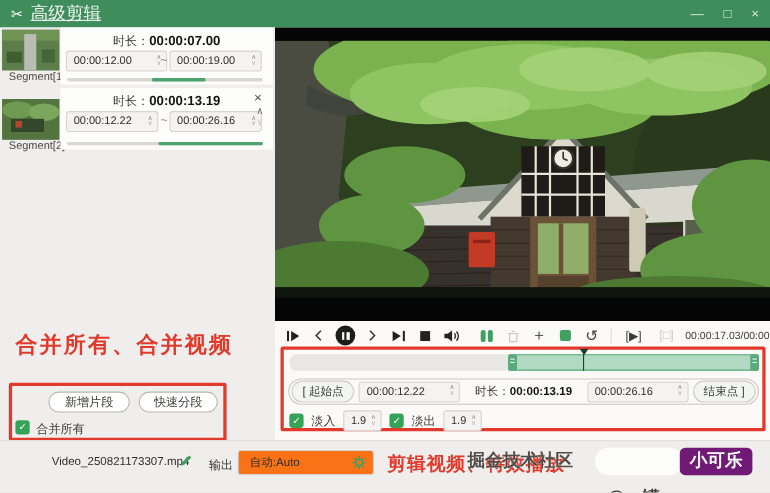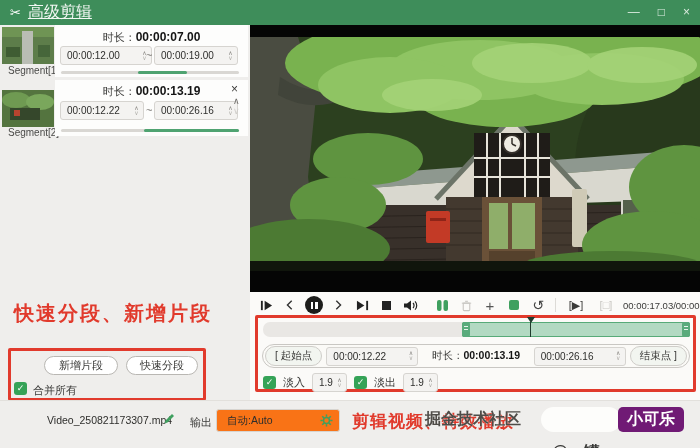--- a/index.html
+++ b/index.html
@@ -185,21 +185,21 @@
           </span>
       </div>
       <div class="seg-close" style="left:176px; top:3px;">×</div>
       <div class="seg-move" style="left:178px; top:17px;">∧</div>
       <div class="seg-move dis" style="left:178px; top:27px;">∨</div>
       <div class="segbar" style="top:49px;">
         <span class="fill" style="left: 46.5%; width: 53.5%;"></span>
       </div>
     </div>
 
-    <div class="red-title" style="left:14px; top:275px; font-size:20px;">快速分段、新增片段</div>
+    <div class="red-title" style="left:14px; top:275px; font-size:20px;">合并所有、合并视频</div>
 
     <div class="red-box" style="left:8px; top:323px; width:198px; height:53px;"></div>
     <div class="pill-btn" style="left:44px; top:331px; width:74px;">新增片段</div>
     <div class="pill-btn" style="left:126px; top:331px; width:72px;">快速分段</div>
     <div class="cb" style="left:14px; top:357px;">
         <span>✓</span>
       </div>
     <div class="cb-label" style="left:33px; top:358px;">合并所有</div>
   </div>
 

